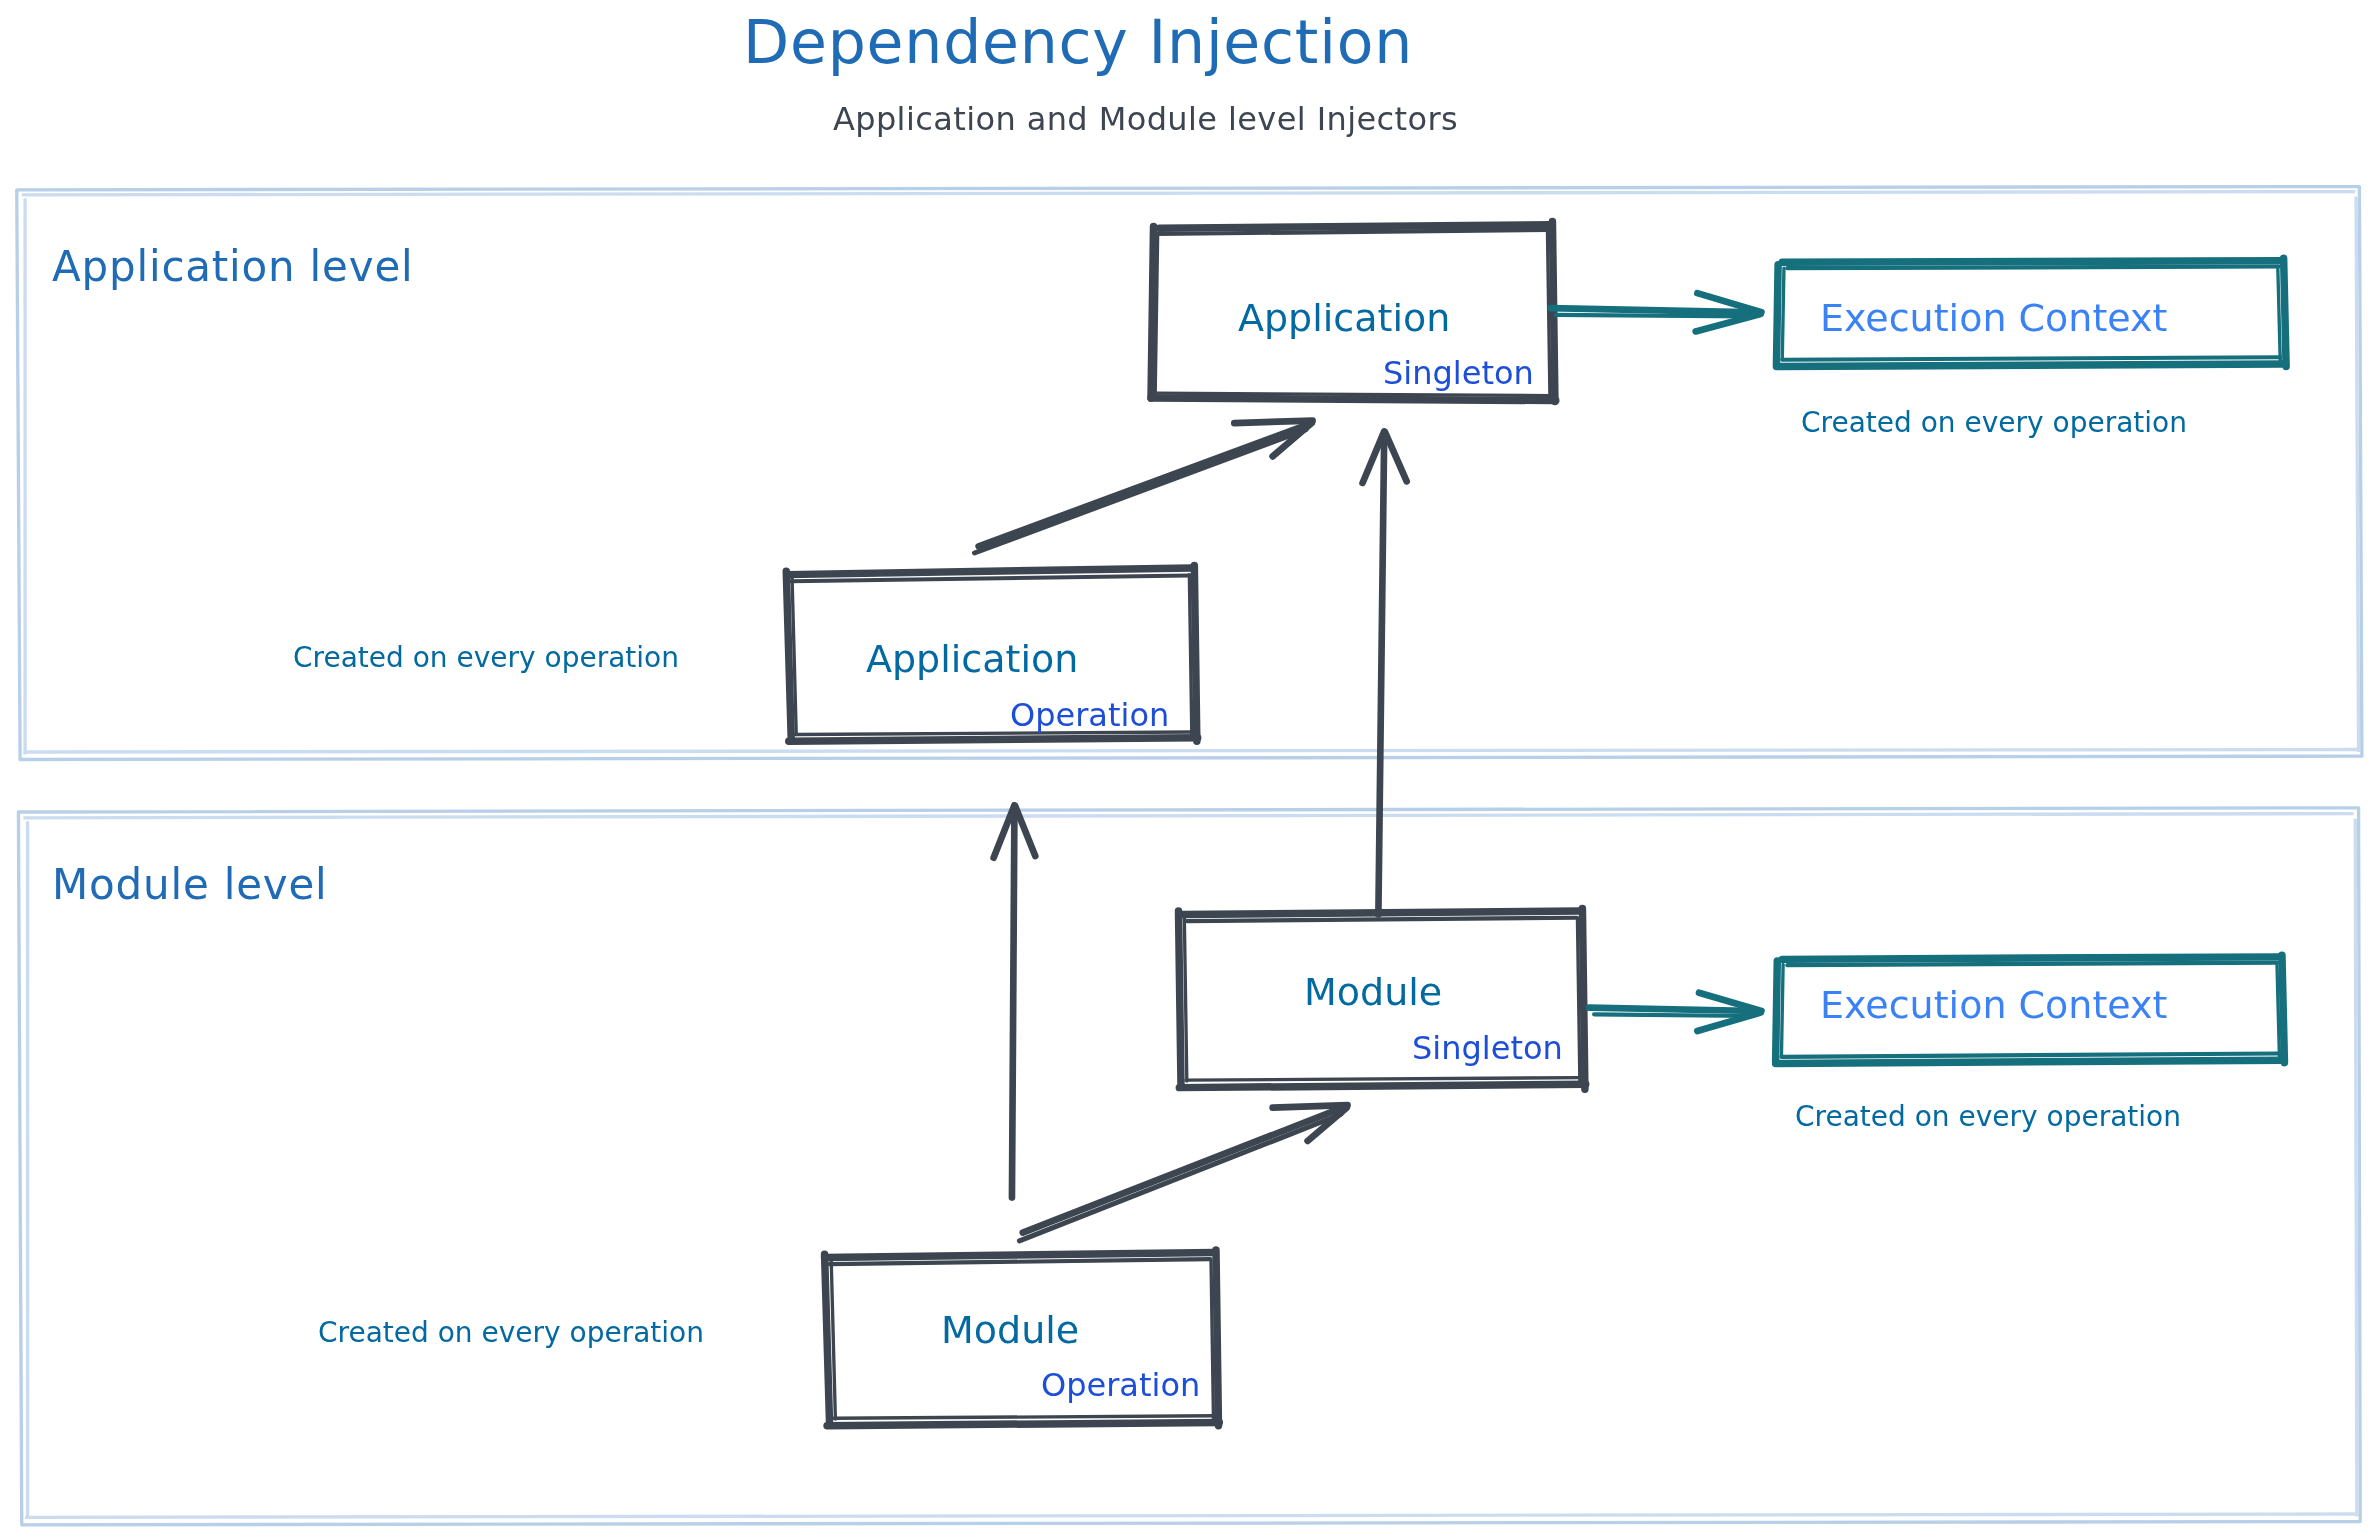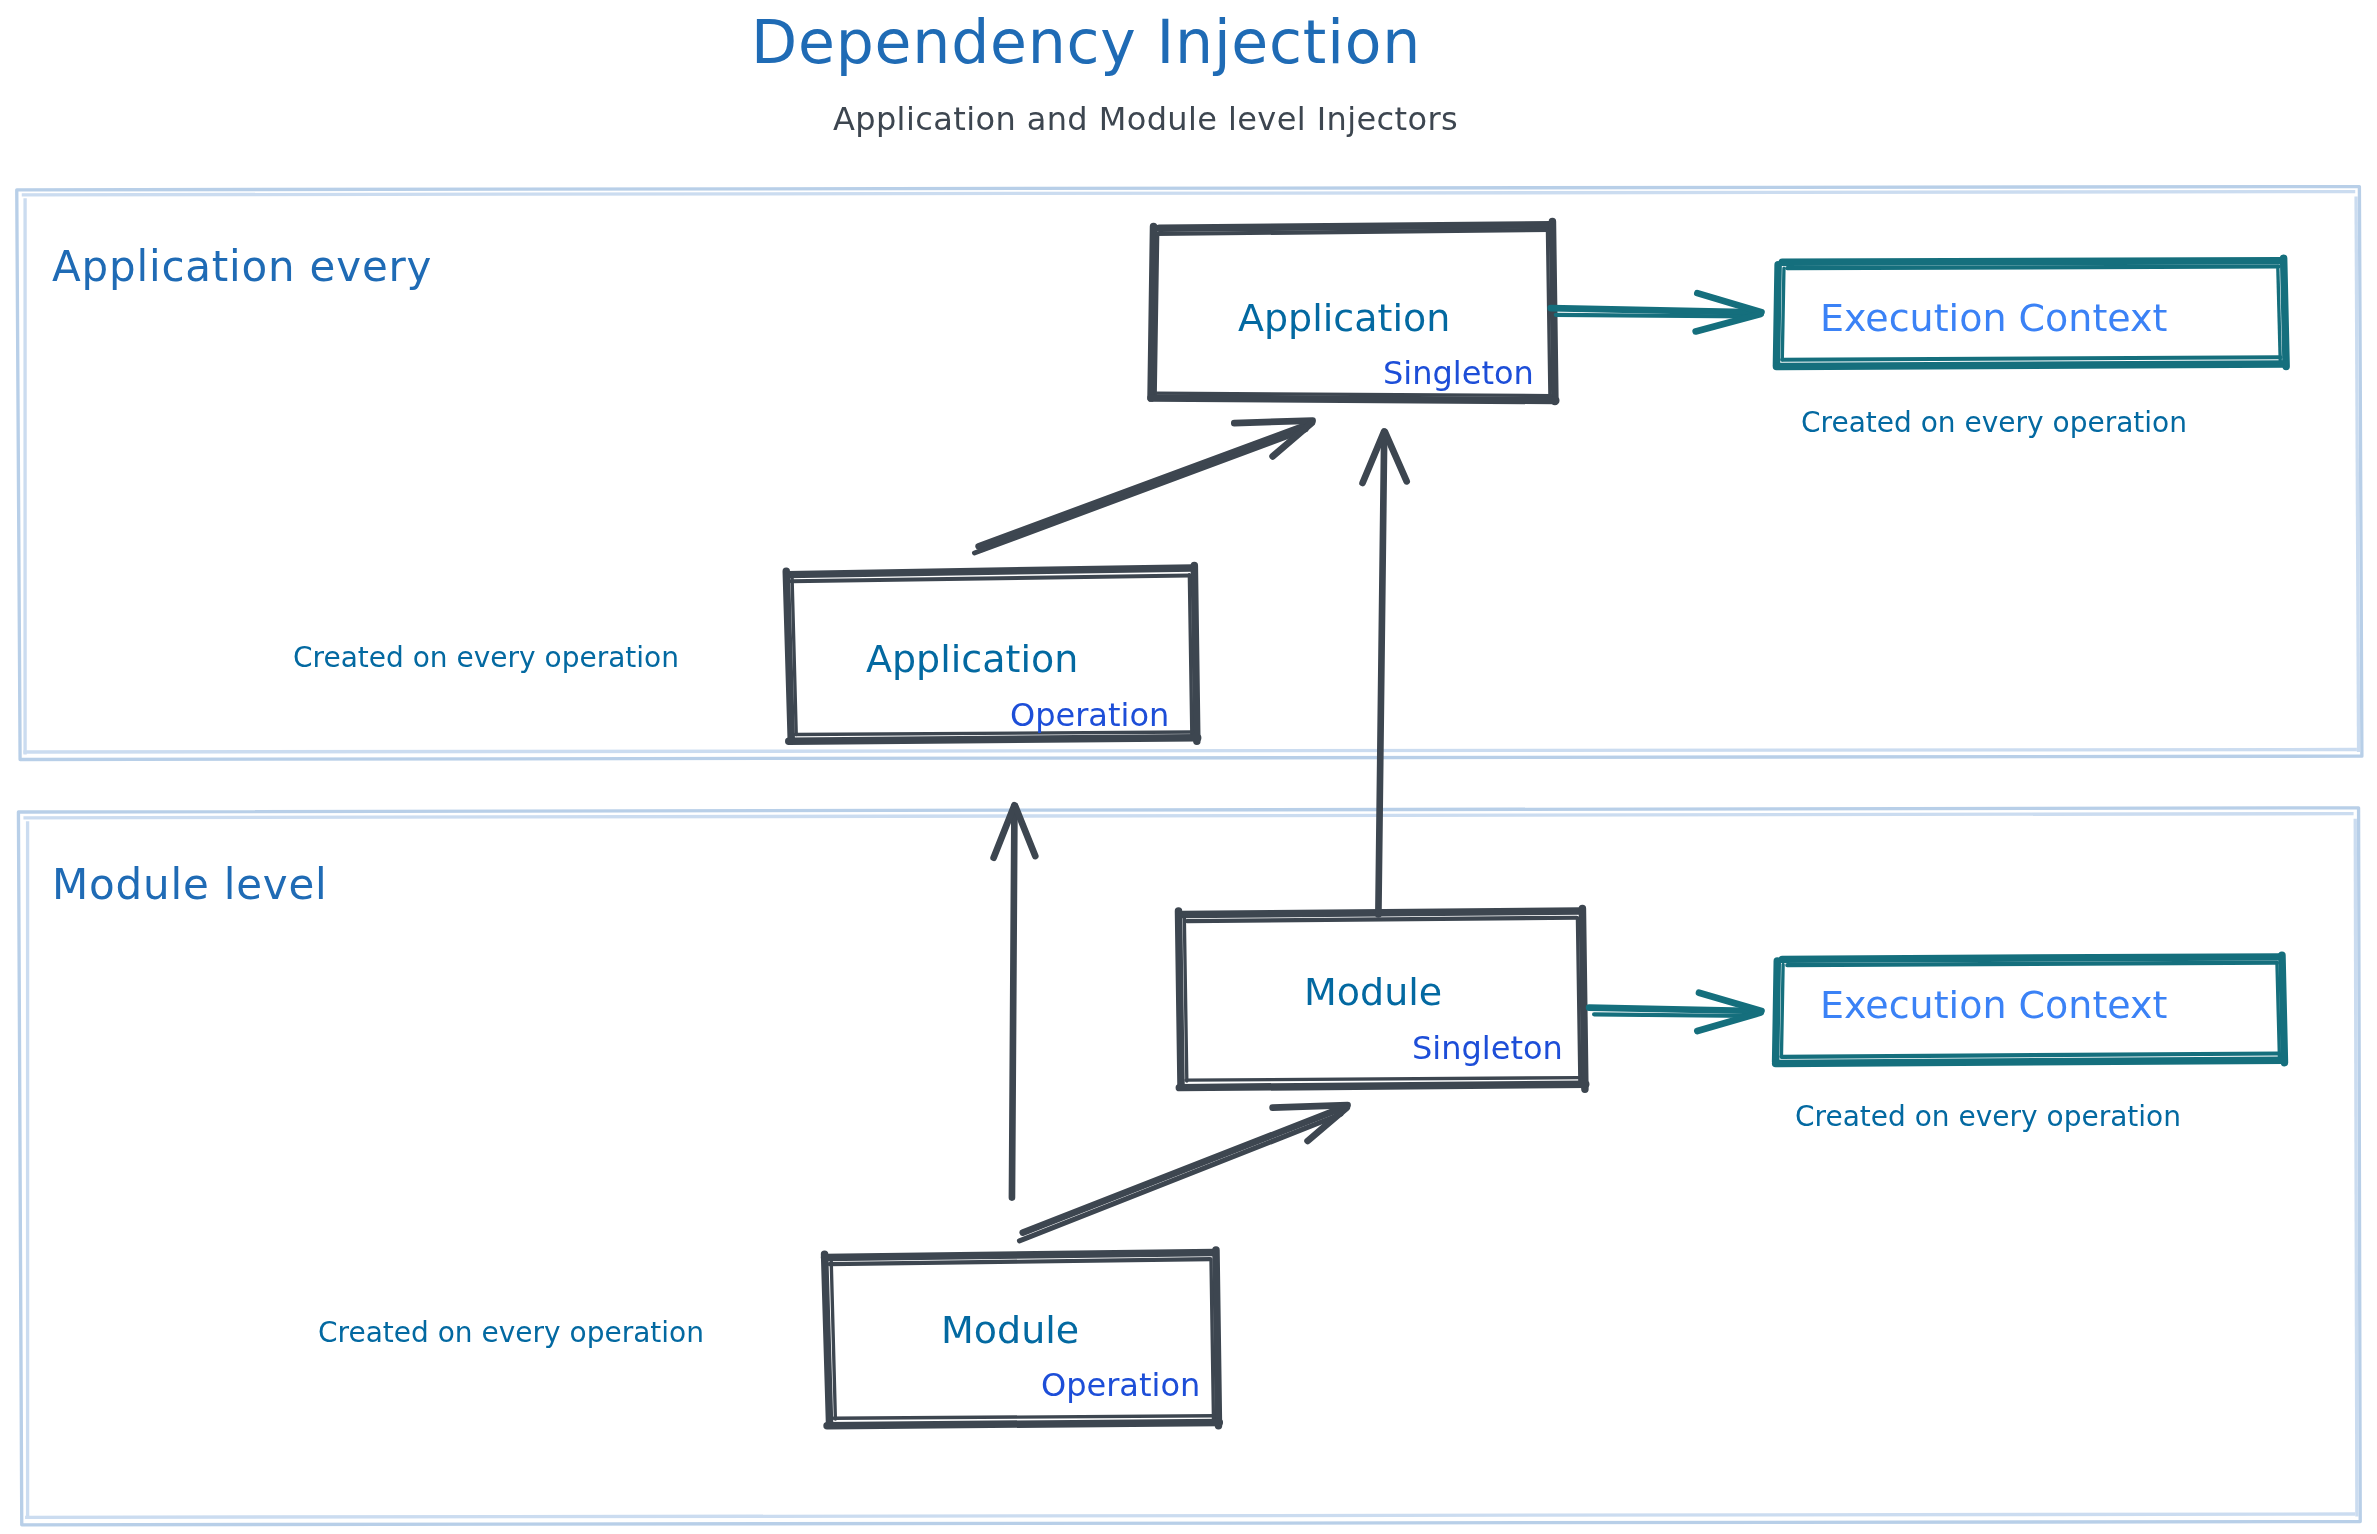--- a/index.html
+++ b/index.html
@@ -35,21 +35,20 @@
     font-family: "DejaVu Sans", sans-serif;
   }
   .title {
     left: 0; top: 6.7px;
     width: 2156px;
     text-align: center;
     font-size: 60px;
     color: #1f6bb5;
     letter-spacing: 0.8px;
     font-weight: 400;
-    margin-left: 8px;
   }
   .subtitle {
     left: 0; top: 100px;
     width: 2291px;
     text-align: center;
     font-size: 32px;
     color: #3d4650;
     letter-spacing: 0.4px;
   }
   .level-label {
@@ -231,21 +230,21 @@
       <path d="M 1193 1030 L 1218 967" fill="none" stroke="#3d4650" stroke-width="8" stroke-linecap="round"></path>
       <path d="M 1243 1028 L 1219 968" fill="none" stroke="#3d4650" stroke-width="8" stroke-linecap="round"></path>
     </g>
 
   </svg>
 
   <div class="txt title">Dependency Injection</div>
 
   <div class="txt subtitle">Application and Module level Injectors</div>
 
-  <div class="txt level-label lbl-app-level">Application every</div>
+  <div class="txt level-label lbl-app-level">Application level</div>
 
   <div class="txt level-label lbl-mod-level">Module level</div>
 
   <div class="node-title t-app-single">Application</div>
   <div class="node-scope s-app-single">Singleton</div>
 
   <div class="ec-title ec-app">Execution Context</div>
   <div class="caption cap-app-ec">Created on every operation</div>
 
   <div class="node-title t-app-op">Application</div>

